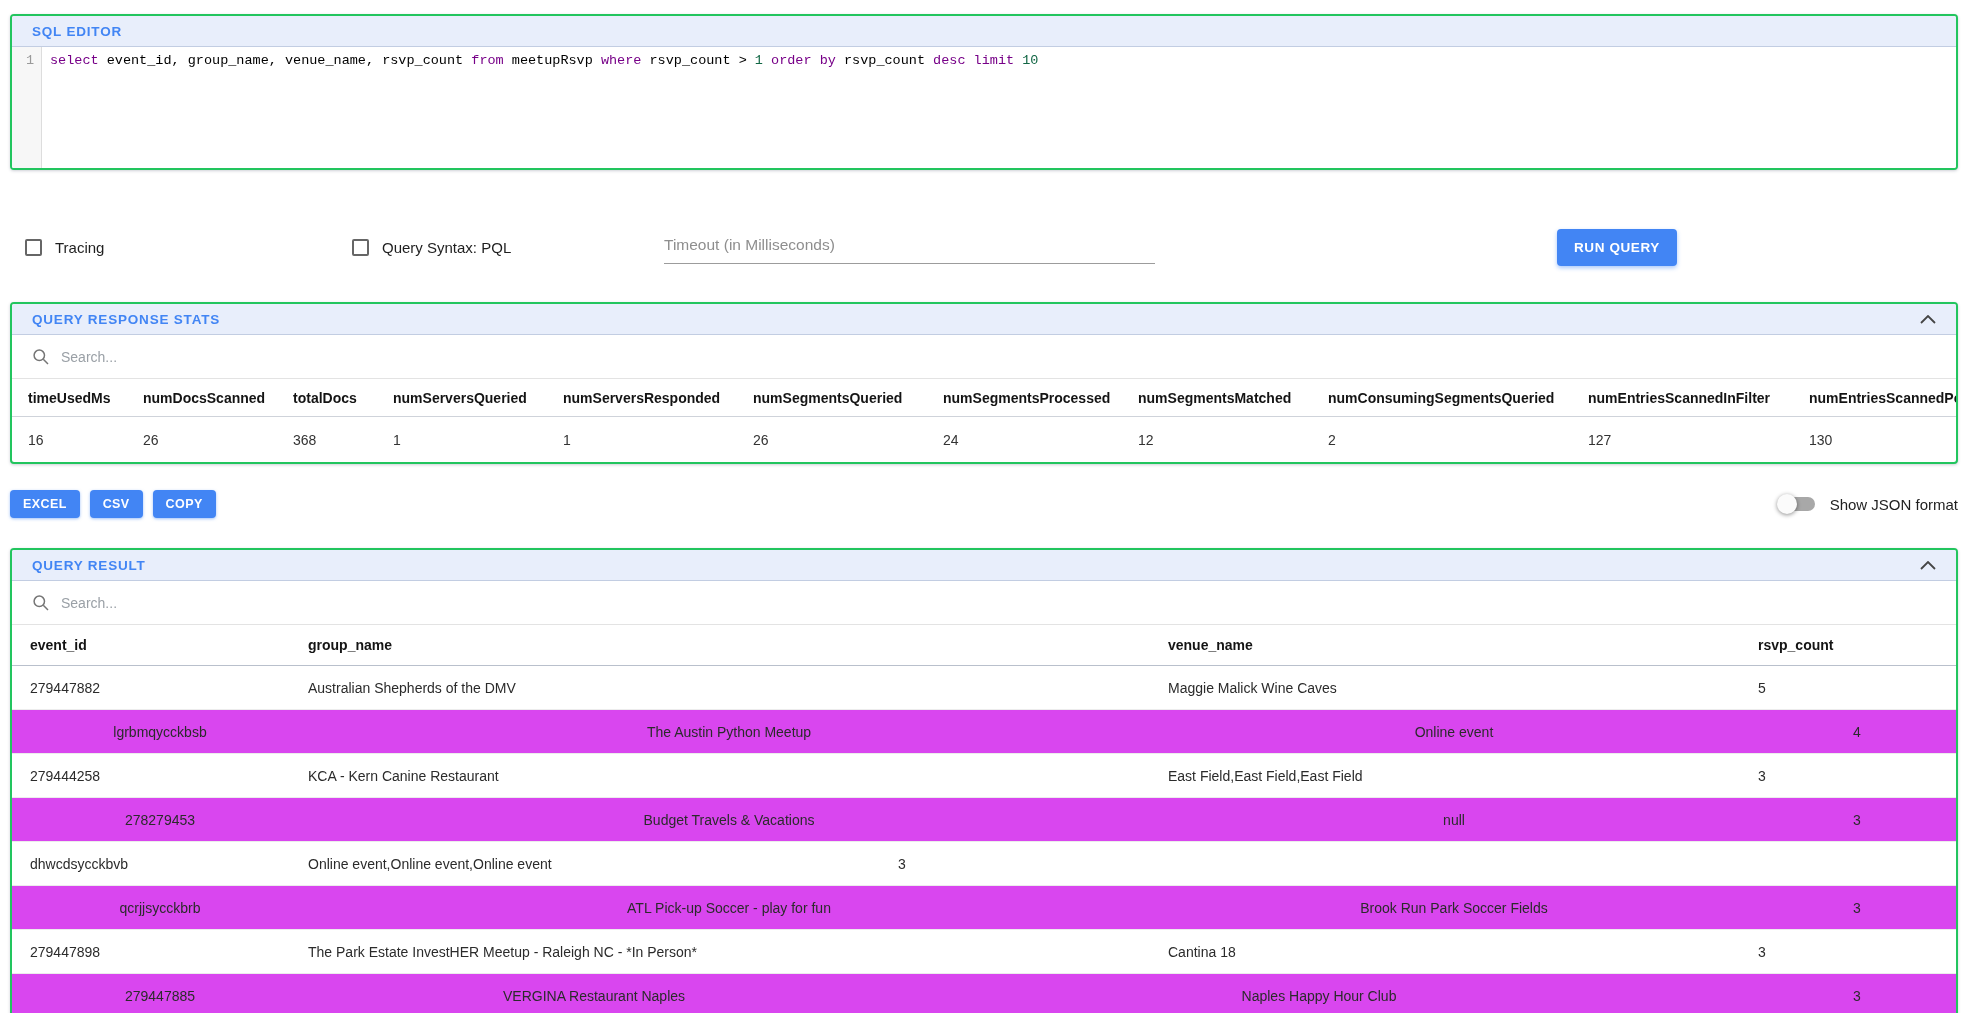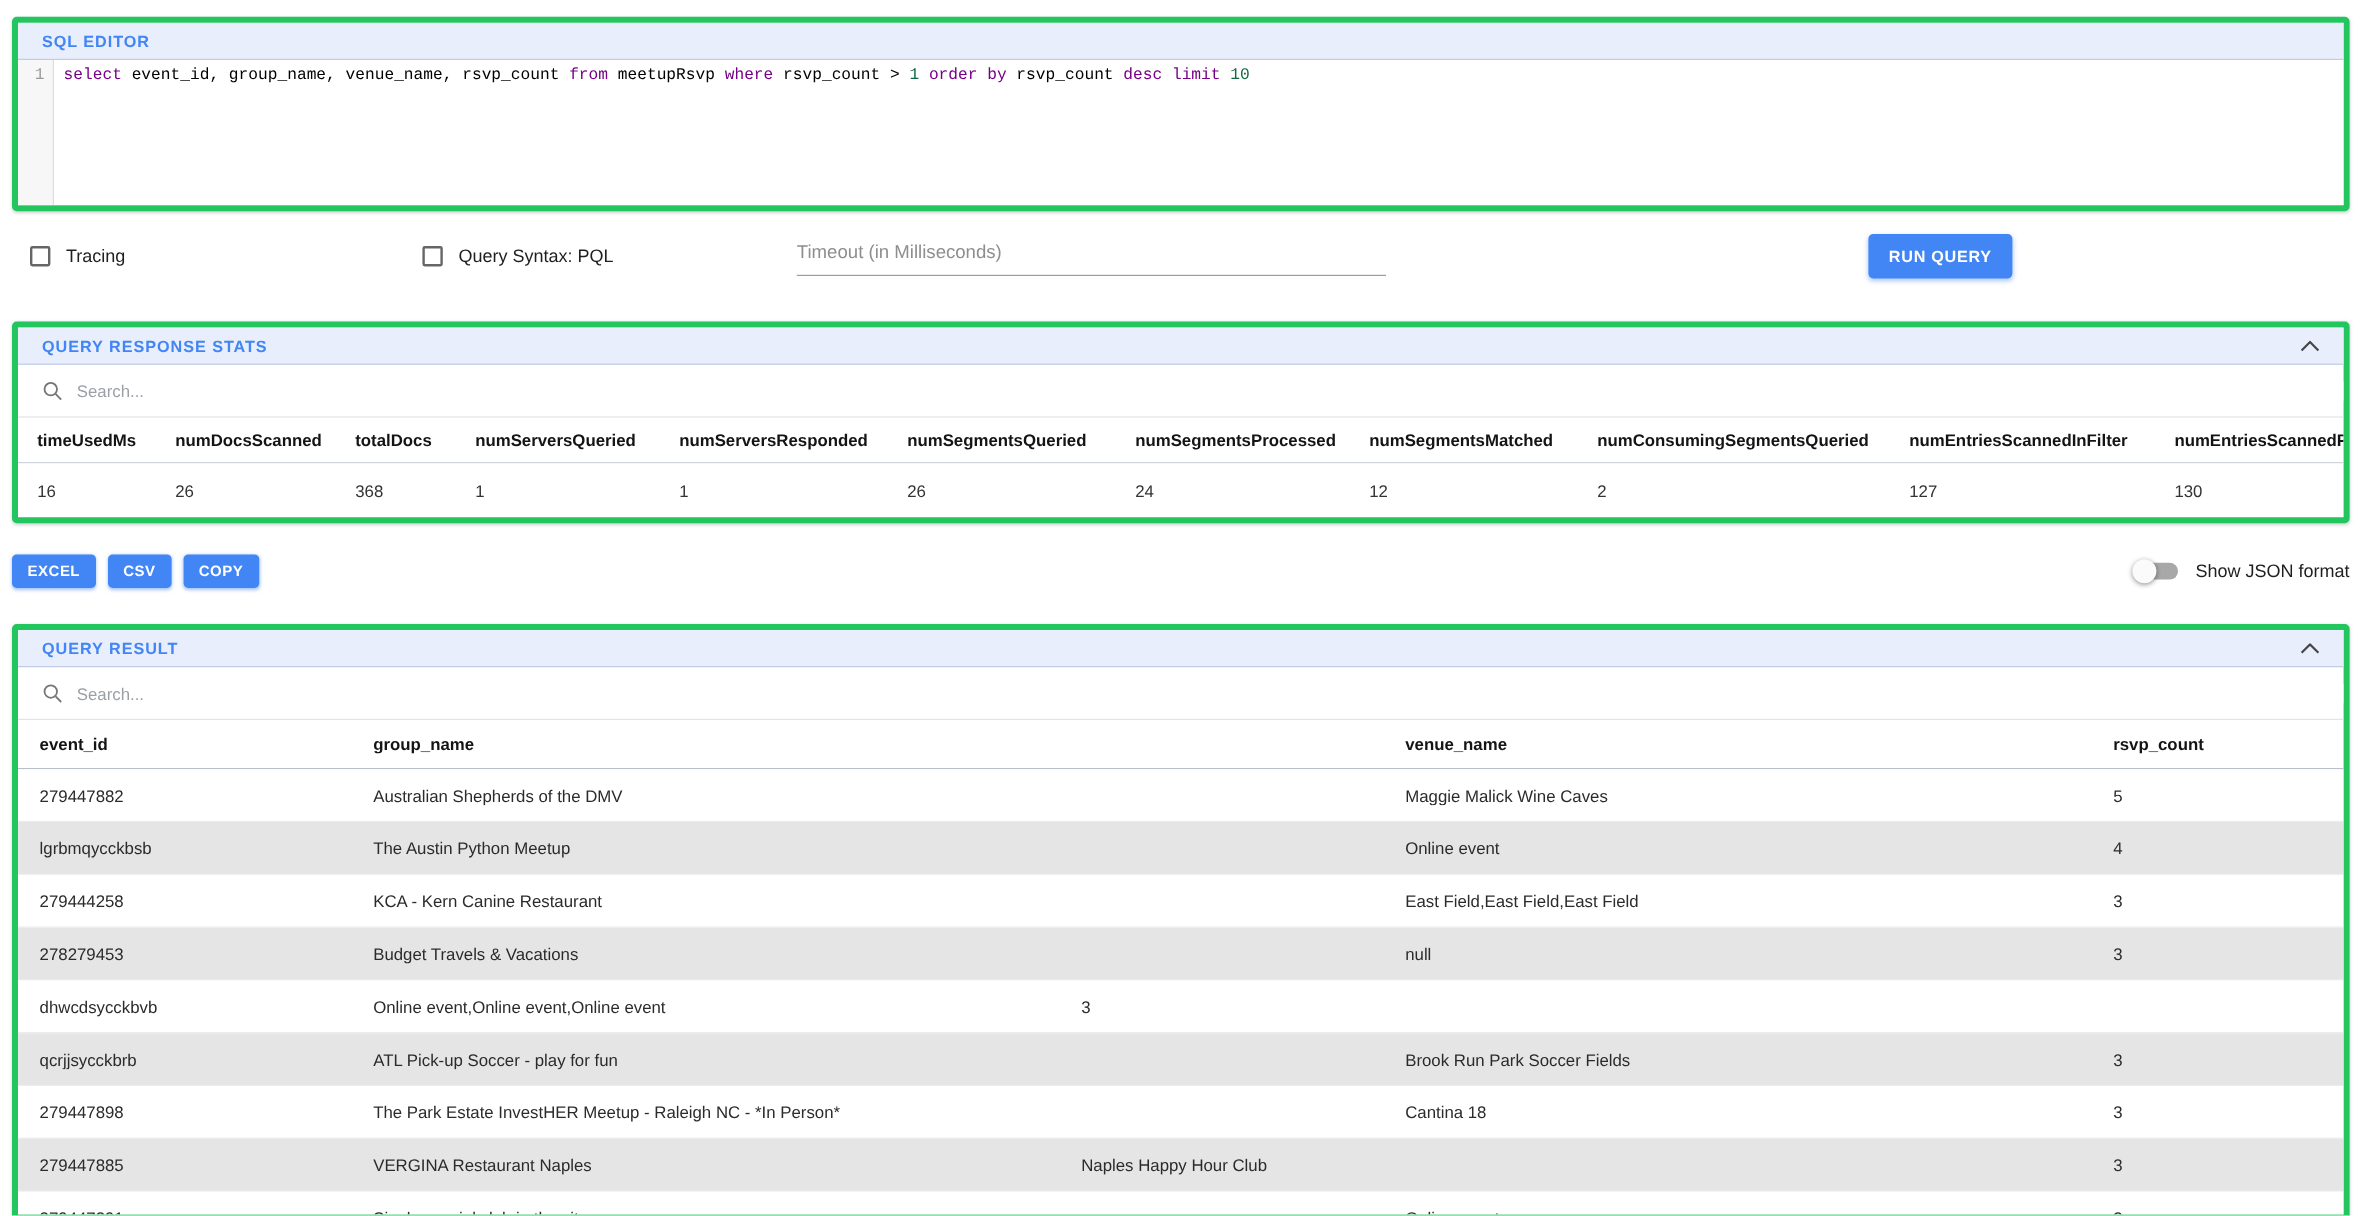--- a/index.html
+++ b/index.html
@@ -1,37 +1,37 @@
 <!DOCTYPE html>
 <html><head>
 <meta charset="utf-8">
 <style>
   * { box-sizing: border-box; margin: 0; padding: 0; }
   html, body { width: 1973px; height: 1013px; overflow: hidden; background: #fff;
     font-family: "Liberation Sans", "DejaVu Sans", sans-serif; color: #1f1f1f; }
 
-  .panel { margin-left: 10px; width: 1948px; border: 5px solid #22c55e; border-radius: 4px;
+  .panel { margin-left: 10px; width: 1948px; border: 2px solid #22c55e; border-radius: 4px;
     background: #fff; box-shadow: 0 1px 3px rgba(60,64,90,.25); overflow: hidden; }
   .panel-header { height: 31px; background: #e8eefb; border-bottom: 1px solid #c2cde2;
     display: flex; align-items: center; justify-content: space-between; padding: 0 20px; }
   .panel-title { color: #4285f4; font-weight: 700; font-size: 13.5px; letter-spacing: .8px; }
 
   
   #sql-panel { margin-top: 14px; }
   .editor { display: flex; min-height: 121px; font-family: "Liberation Mono", "DejaVu Sans Mono", monospace;
     font-size: 13.5px; line-height: 19px; background: #fff; }
   .gutter { flex: 0 0 30px; background: #f7f7f7; border-right: 1px solid #ddd;
     color: #9a9a9a; text-align: right; padding: 4px 7px 0 0; }
   .code-line { padding: 4px 0 0 8px; white-space: pre; color: #000; }
   .tok-keyword { color: #770088; }
   .tok-number  { color: #116644; }
   .tok-plain   { color: #000; }
 
   
-  .controls { position: relative; height: 92px; }
+  .controls { position: relative; height: 92px; margin-top: 40px; }
   .chk-wrap { position: absolute; display: flex; align-items: center; cursor: pointer; }
   .chk-box { width: 17px; height: 17px; border: 2px solid #666; border-radius: 2px; background: #fff; }
   .chk-label { margin-left: 13px; font-size: 15px; }
   #tracing-wrap { left: 25px; top: 29px; }
   #pql-wrap { left: 352px; top: 29px; }
   #timeout-wrap { position: absolute; left: 664px; top: 22px; width: 491px; }
   #timeout-wrap input { width: 100%; border: none; outline: none; border-bottom: 1px solid #9c9c9c;
     font-size: 15.5px; padding: 4px 0 9px 0; background: transparent; font-family: inherit; }
   #timeout-wrap input::placeholder { color: #8e8e8e; }
   .run-btn { position: absolute; left: 1557px; top: 19px; height: 37px; padding: 0 17px;
@@ -65,21 +65,21 @@
     border-radius: 50%; background: #fbfbfb; box-shadow: 0 1px 4px rgba(0,0,0,.45); }
   .toggle-label { margin-left: 15px; font-size: 15px; color: #1f1f1f; }
 
   
   #result-panel { margin-top: 30px; }
   .res-head { display: flex; height: 41px; align-items: center; font-weight: 700; font-size: 14px;
     color: #141414; border-bottom: 1px solid #b9c0cc; }
   .res-body { height: 371px; overflow: hidden; }
   .res-row { display: flex; height: 44px; align-items: center; font-size: 14px; color: #2b2b2b;
     border-bottom: 1px solid #ececec; background: #fff; }
-  .res-row.alt { background: #e5e5e5; }
+  .res-row.alt { background: #d946ef; text-align: center; }
   .res-cell { flex: 0 0 auto; padding-left: 18px; overflow: hidden; white-space: nowrap; }
   .res-cell.c0 { width: 278px; } .res-cell.c1 { width: 860px; }
   .res-cell.c2 { width: 590px; } .res-cell.c3 { flex: 1 1 auto; }
 </style>
 </head>
 <body>
 
 <div class="panel" id="sql-panel">
   <div class="panel-header">
     <span class="panel-title">SQL EDITOR</span>

